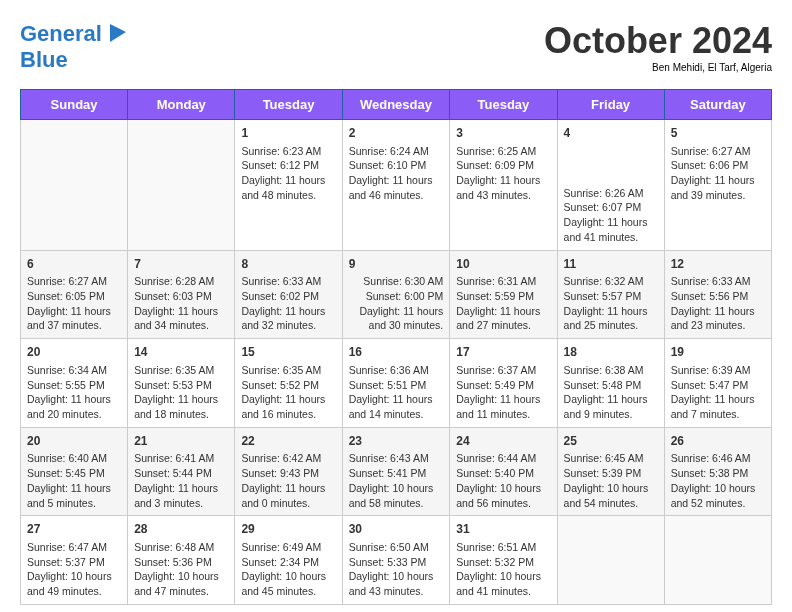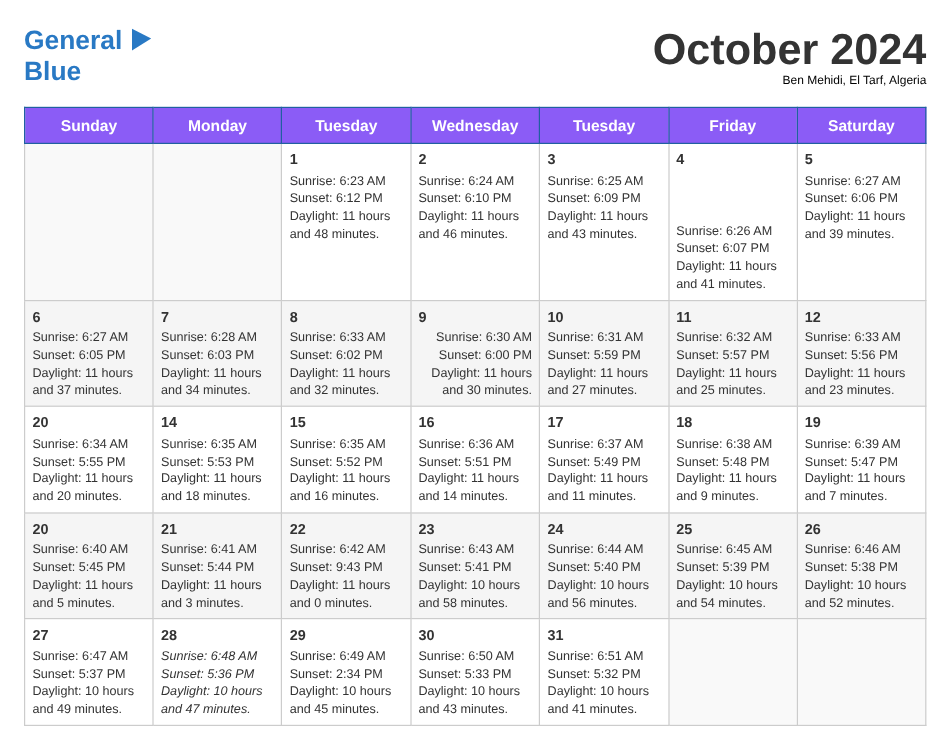--- a/index.html
+++ b/index.html
@@ -293,21 +293,21 @@
       </tr>
       <tr>
         <td>
           <span class="day-num">27</span>
           <div class="day-info" style="white-space: pre-line;">Sunrise: 6:47 AM
 Sunset: 5:37 PM
 Daylight: 10 hours and 49 minutes.</div>
         </td>
         <td>
           <span class="day-num">28</span>
-          <div class="day-info" style="white-space: pre-line; font-style: italic;">Sunrise: 6:48 AM
+          <div class="day-info" style="white-space: pre-line;">Sunrise: 6:48 AM
 Sunset: 5:36 PM
 Daylight: 10 hours and 47 minutes.</div>
         </td>
         <td>
           <span class="day-num">29</span>
           <div class="day-info" style="white-space: pre-line;">Sunrise: 6:49 AM
 Sunset: 2:34 PM
 Daylight: 10 hours and 45 minutes.</div>
         </td>
         <td>

